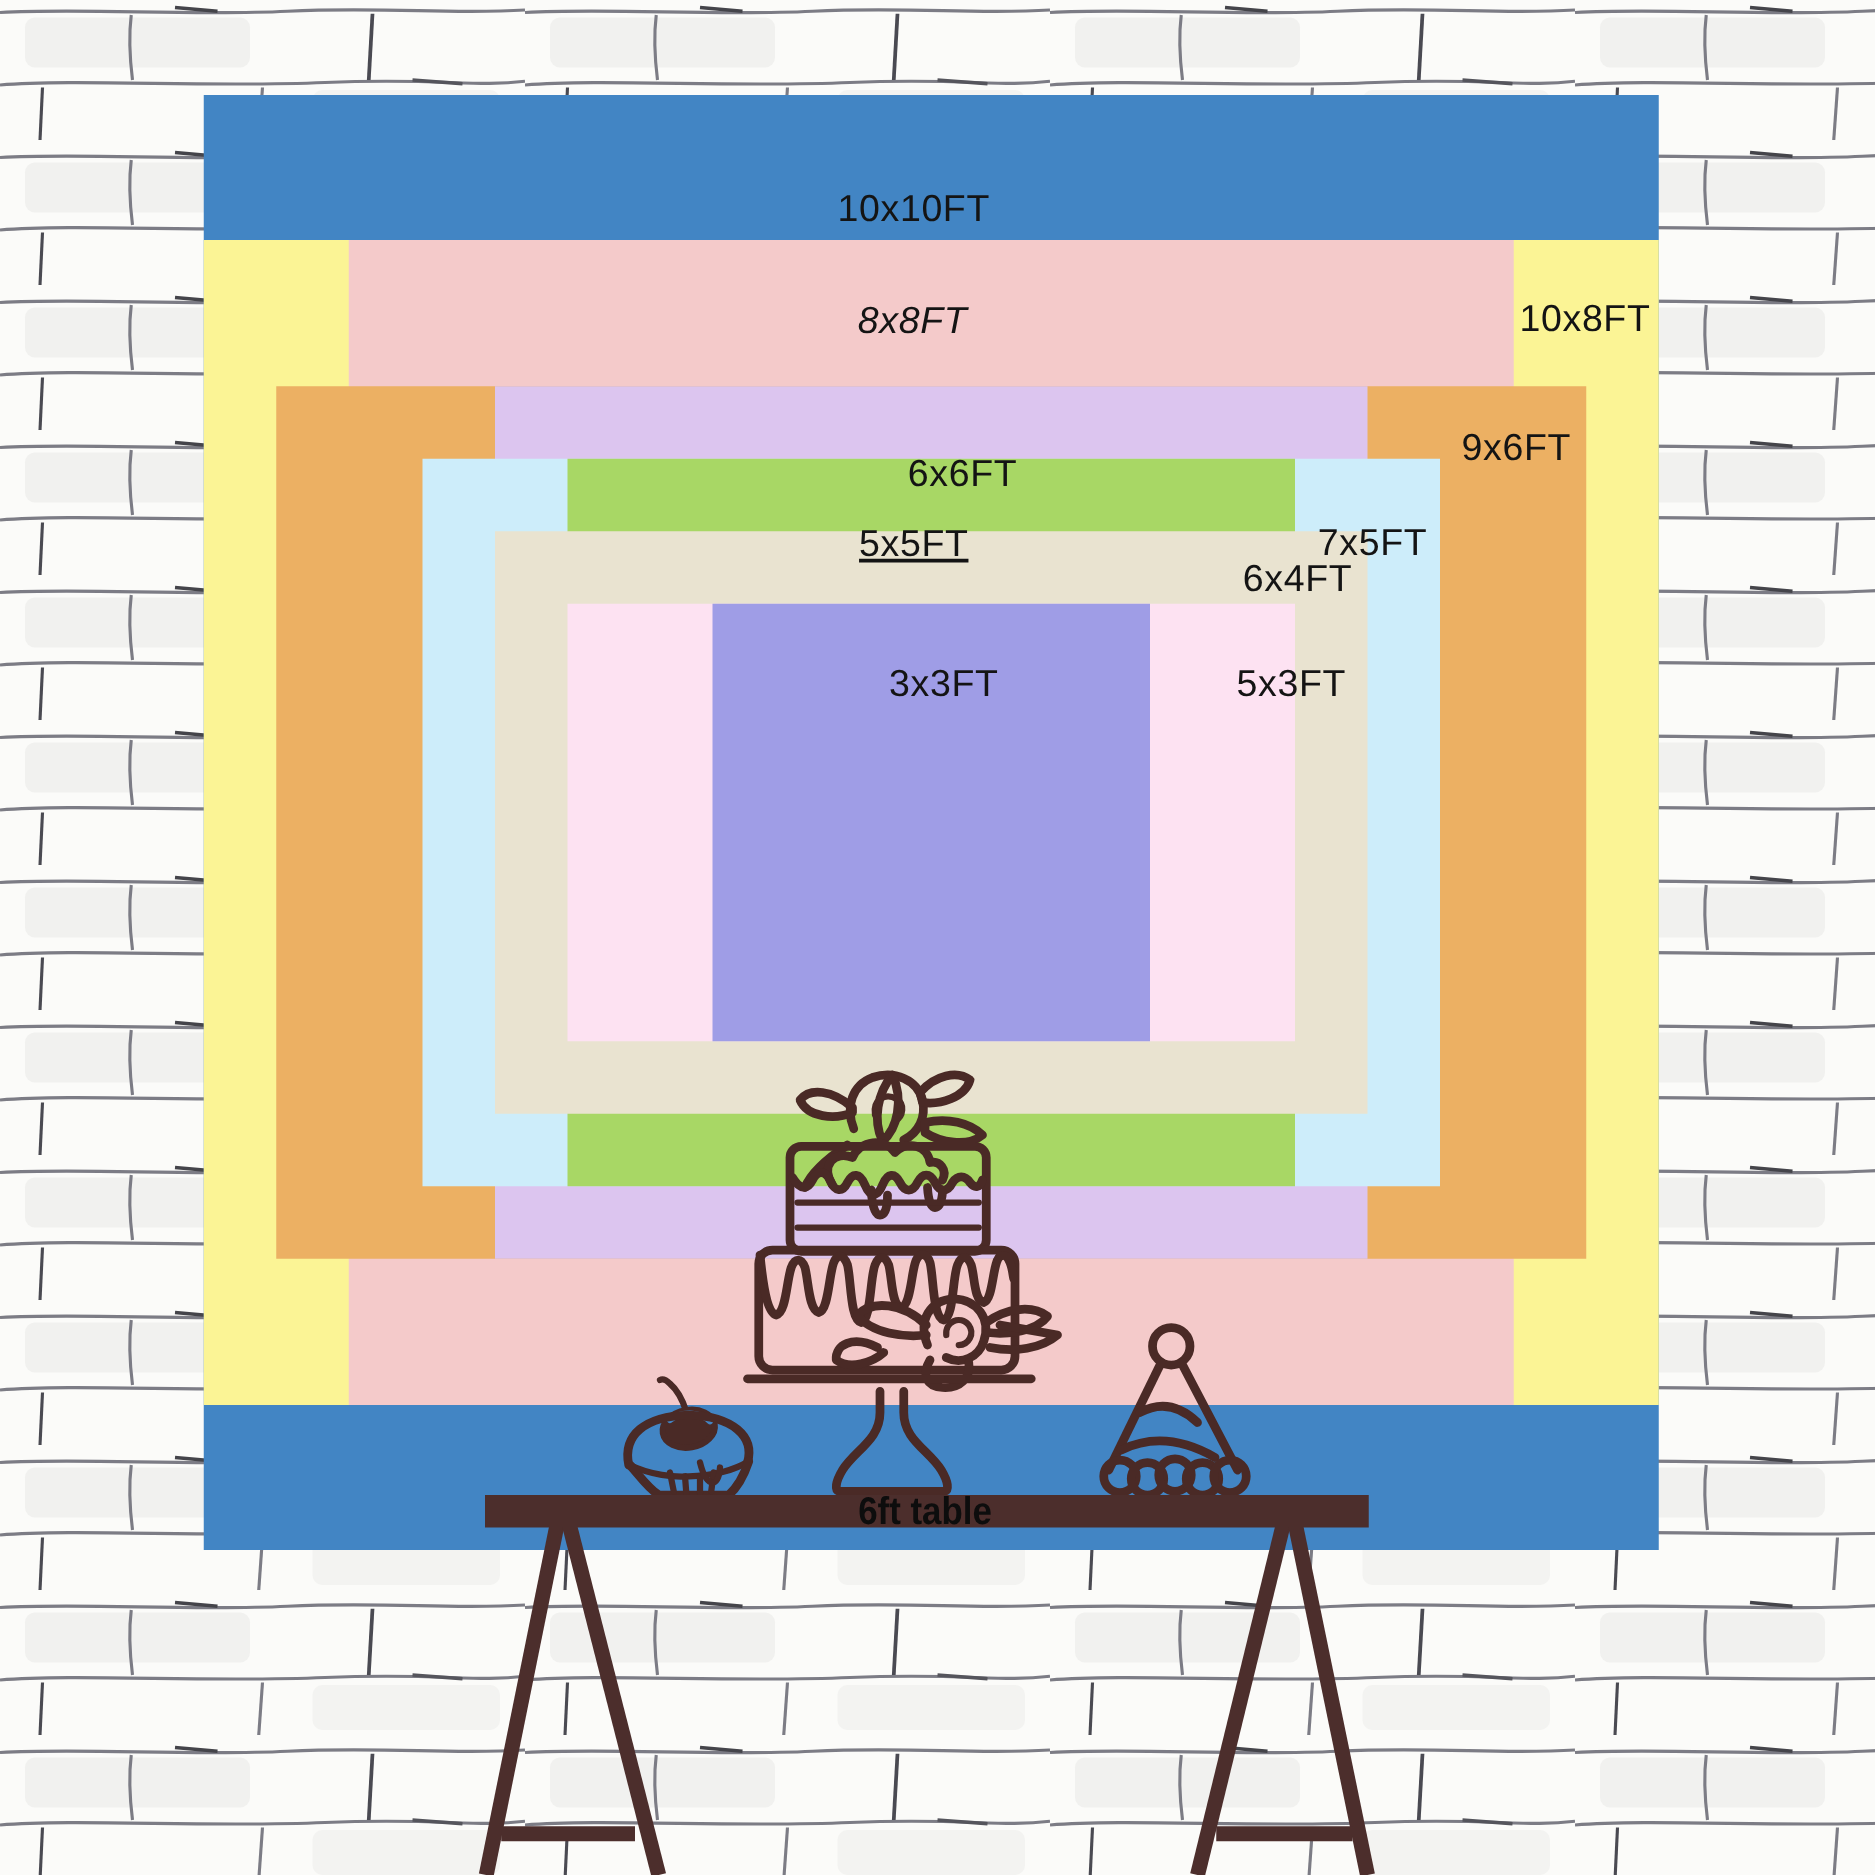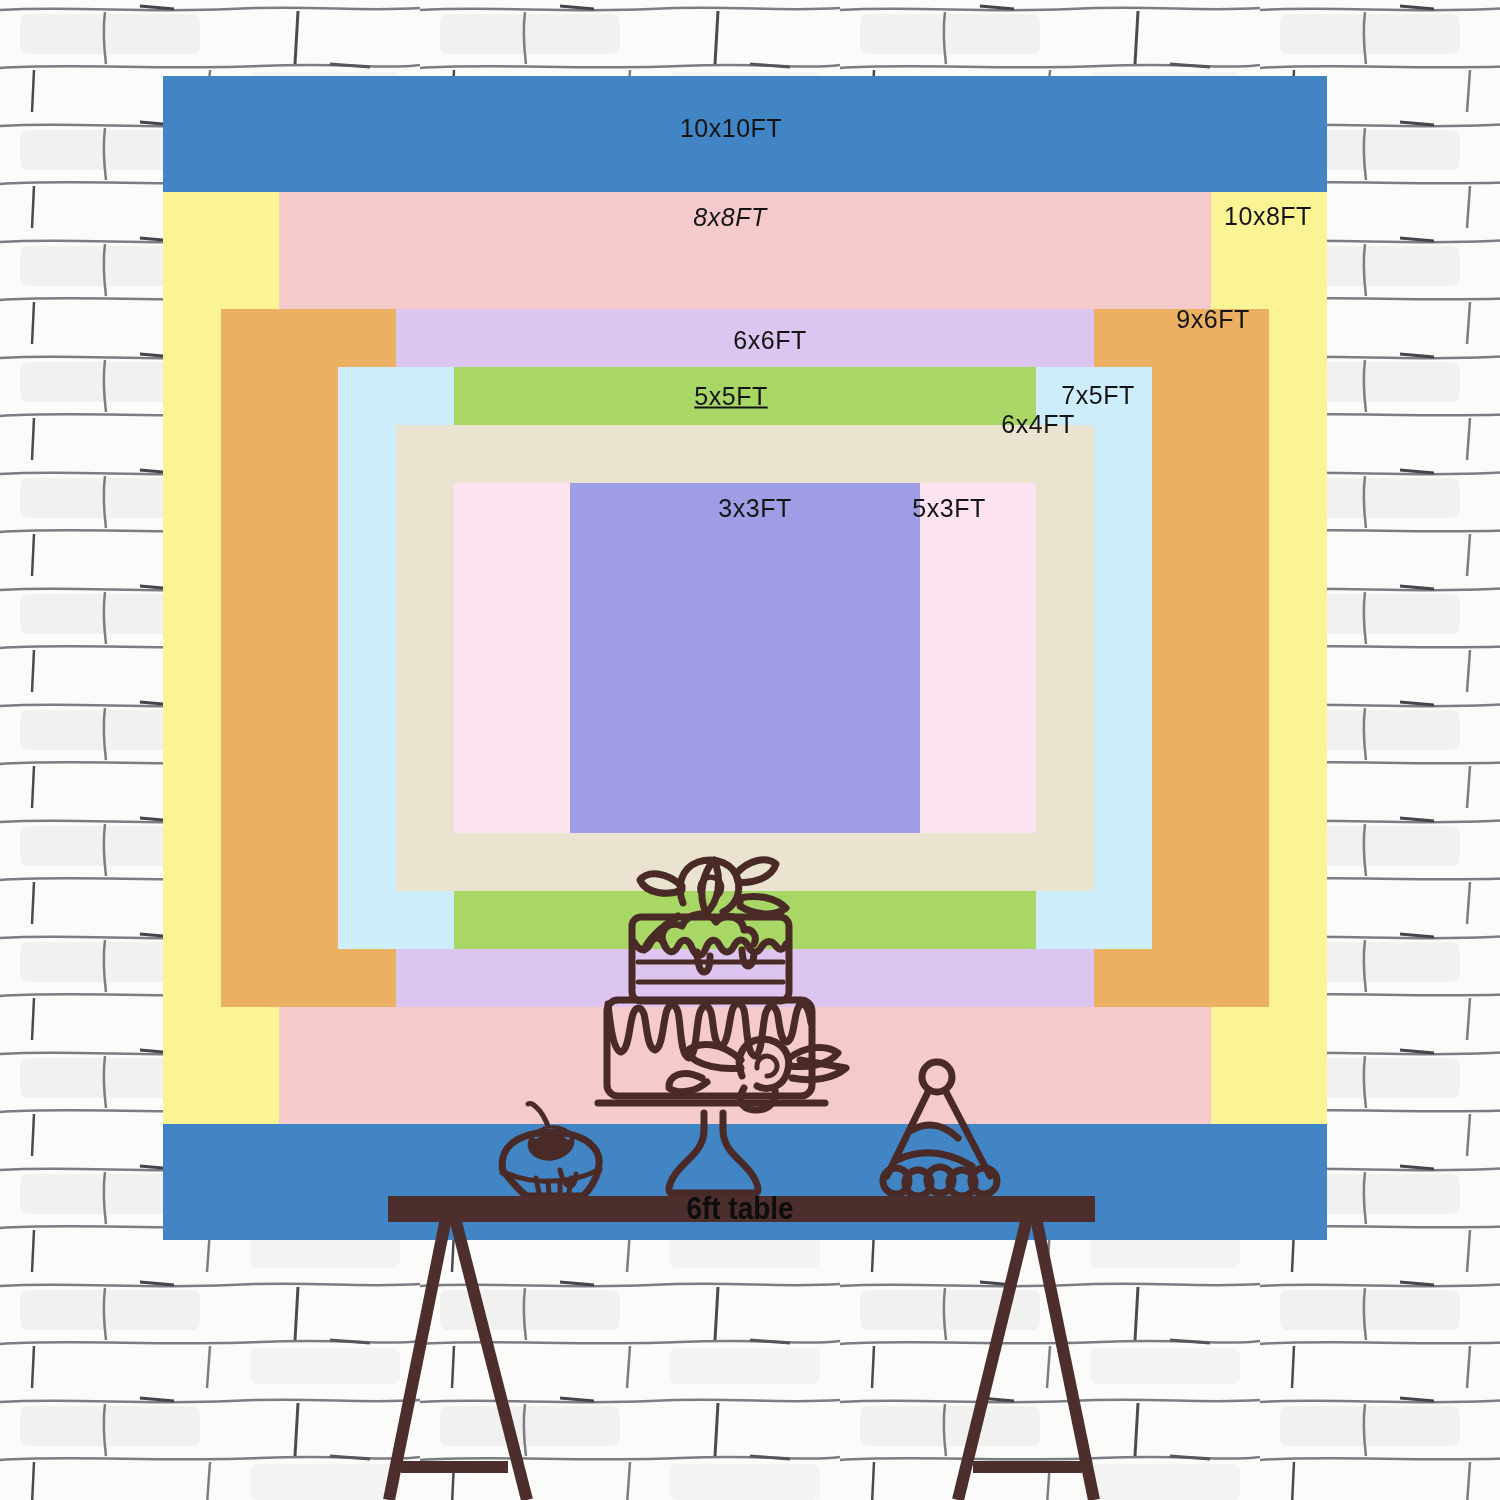--- a/index.html
+++ b/index.html
@@ -3,22 +3,22 @@
 <meta charset="utf-8">
 <style>
   html,body{margin:0;padding:0;background:#ffffff;}
   #stage{position:relative;width:1500px;height:1500px;overflow:hidden;
          font-family:"Liberation Sans",sans-serif;}
   #wall{position:absolute;left:0;top:0;}
   #backdrop-layers{position:absolute;left:0;top:0;width:100%;height:100%;}
   .layer{position:absolute;}
   #size-labels{position:absolute;left:0;top:0;width:100%;height:100%;pointer-events:none;}
   .size-label{position:absolute;transform:translate(-50%,-50%);
-              font-size:25px;font-weight:500;letter-spacing:.5px;
-              color:var(--label-color,#141414);white-space:nowrap;}
+              font-size:30px;font-weight:500;letter-spacing:.5px;
+              color:var(--label-color,#141414);white-space:nowrap;margin-top:40px;}
   #decorations{position:absolute;left:0;top:0;}
   #decorations .ln{fill:none;stroke:var(--line-color,#4a2a26);stroke-width:7;
                    stroke-linecap:round;stroke-linejoin:round;}
   #decorations .thin{stroke-width:5;}
   #table-bar{position:absolute;left:388px;top:1196px;width:707px;height:26px;
              background:var(--table-color,#4c2e2c);}
   #table-label{position:absolute;left:740px;top:1209px;transform:translate(-50%,-50%) scaleX(.9);
                font-size:31px;font-weight:600;color:#0d0d0d;white-space:nowrap;}
   #table-legs{position:absolute;left:0;top:0;}
   #table-legs line{stroke:var(--table-color,#4c2e2c);stroke-width:12;}
@@ -62,21 +62,21 @@
 
   <div id="size-labels">
       <span class="size-label" style="left: 731px; top: 128px;">10x10FT</span>
       <span class="size-label" style="left: 1268px; top: 216px; text-align: center;">10x8FT</span>
       <span class="size-label" style="left: 730px; top: 217px; font-style: italic;">8x8FT</span>
       <span class="size-label" style="left: 1213px; top: 319px;">9x6FT</span>
       <span class="size-label" style="left: 770px; top: 340px;">6x6FT</span>
       <span class="size-label" style="left: 1098px; top: 395px;">7x5FT</span>
       <span class="size-label" style="left: 731px; top: 396px; text-decoration: underline;">5x5FT</span>
       <span class="size-label" style="left: 1038px; top: 424px;">6x4FT</span>
-      <span class="size-label" style="left: 949px; top: 508px;">5x3FT</span>
+      <span class="size-label" style="left: 1033px; top: 508px;">5x3FT</span>
       <span class="size-label" style="left: 755px; top: 508px;">3x3FT</span>
     </div>
 
   <svg id="decorations" width="1500" height="1500">
     <g>
 
       <path class="ln" d="M683,903 C676,885 682,868 698,862 C716,856 734,864 738,880 C741,894 735,906 723,912"></path>
       <path class="ln thin" d="M700,892 C698,880 708,874 717,879 C724,883 723,893 716,897"></path>
       <path class="ln" d="M714,860 C702,874 698,896 706,913 C718,903 723,880 714,860 Z"></path>
       <path class="ln" d="M682,886 C666,872 648,870 640,880 C646,894 668,896 682,890 Z"></path>

